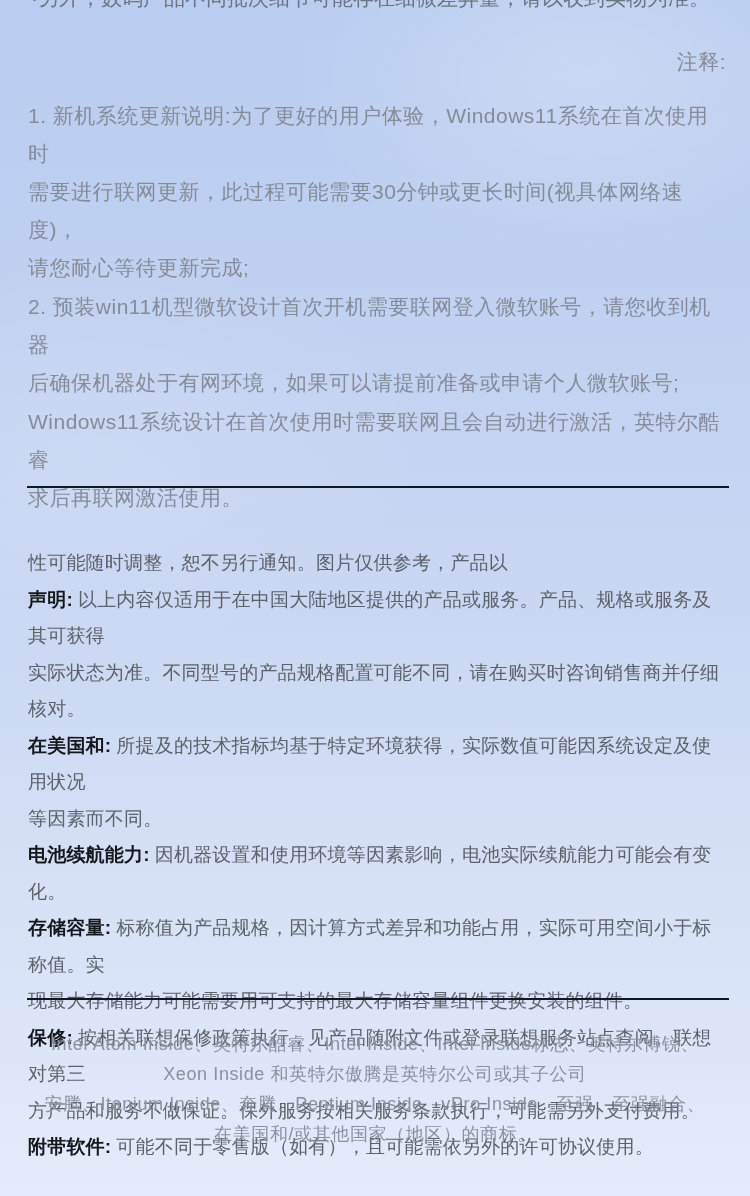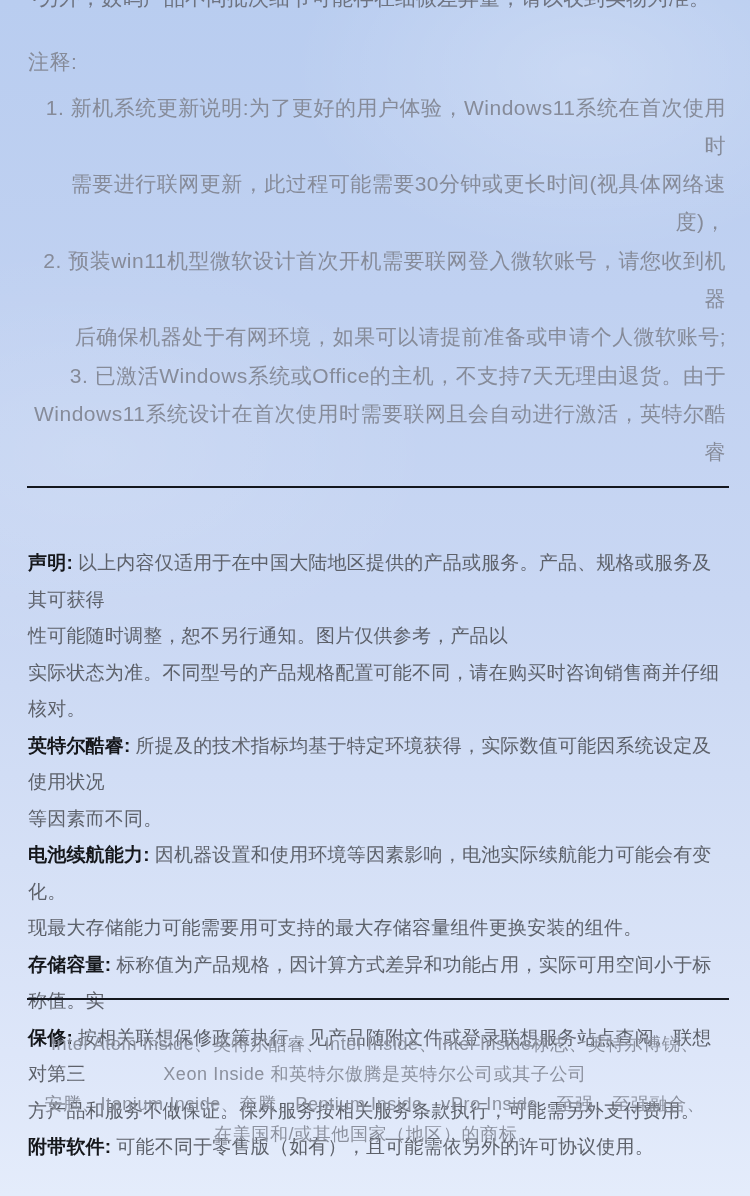--- a/index.html
+++ b/index.html
@@ -22,22 +22,22 @@
     font-size:21px; line-height:24px; color:#6e7380;
     white-space:nowrap; overflow:hidden;
   }
 
   
   .notes {
     position:absolute; top:43px; left:28px; right:24px;
     font-size:21px; line-height:38px; color:#868b99;
     letter-spacing:0.5px;
   }
-  .notes .note-title { margin-bottom:8px; }
-  .notes .note-item { margin-top:1px;text-align:right; }
+  .notes .note-title { margin-bottom:16px;text-align:right; }
+  .notes .note-item { margin-top:1px; }
 
   
   .divider {
     position:absolute; left:27px; right:21px; height:2px;
     background:#14171e;
   }
   .divider-1 { top:486px; }
   .divider-2 { top:998px; }
 
   
@@ -64,55 +64,56 @@
 <div class="page">
 
   <div class="clipped-line">·另外，数码产品不同批次细节可能存在细微差异量，请以收到实物为准。</div>
 
   <section class="notes">
     <div class="note-title">注释:</div>
 
     <div class="note-item">
       <div>1. 新机系统更新说明:为了更好的用户体验，Windows11系统在首次使用时</div>
       <div>需要进行联网更新，此过程可能需要30分钟或更长时间(视具体网络速度)，</div>
+      <div>请您耐心等待更新完成;</div>
     </div>
 
     <div class="note-item">
       <div>2. 预装win11机型微软设计首次开机需要联网登入微软账号，请您收到机器</div>
       <div>后确保机器处于有网环境，如果可以请提前准备或申请个人微软账号;</div>
     </div>
 
     <div class="note-item">
-      <div>3. 已激活Windows系统或Office的主机，不支持7天无理由退货。由于</div>
       <div>Windows11系统设计在首次使用时需要联网且会自动进行激活，英特尔酷睿</div>
+      <div>求后再联网激活使用。</div>
     </div>
   </section>
 
   <div class="divider divider-1"></div>
 
   <section class="legal">
 
     <div class="para">
+      <div>性可能随时调整，恕不另行通知。图片仅供参考，产品以</div>
       <div><span class="label">声明:</span><span>以上内容仅适用于在中国大陆地区提供的产品或服务。产品、规格或服务及其可获得</span></div>
-      <div>性可能随时调整，恕不另行通知。图片仅供参考，产品以</div>
       <div>实际状态为准。不同型号的产品规格配置可能不同，请在购买时咨询销售商并仔细核对。</div>
     </div>
 
     <div class="para">
-      <div><span class="label">英特尔酷睿:</span><span>所提及的技术指标均基于特定环境获得，实际数值可能因系统设定及使用状况</span></div>
+      <div><span class="label">在美国和:</span><span>所提及的技术指标均基于特定环境获得，实际数值可能因系统设定及使用状况</span></div>
       <div>等因素而不同。</div>
     </div>
 
     <div class="para">
       <div><span class="label">电池续航能力:</span><span>因机器设置和使用环境等因素影响，电池实际续航能力可能会有变化。</span></div>
     </div>
 
     <div class="para">
+      <div><span class="label">存储容量:</span><span>标称值为产品规格，因计算方式差异和功能占用，实际可用空间小于标称值。实</span></div>
       <div>现最大存储能力可能需要用可支持的最大存储容量组件更换安装的组件。</div>
-      <div><span class="label">存储容量:</span><span>标称值为产品规格，因计算方式差异和功能占用，实际可用空间小于标称值。实</span></div>
     </div>
 
     <div class="para">
       <div><span class="label">保修:</span><span>按相关联想保修政策执行，见产品随附文件或登录联想服务站点查阅。联想对第三</span></div>
       <div>方产品和服务不做保证。保外服务按相关服务条款执行，可能需另外支付费用。</div>
     </div>
 
     <div class="para">
       <div><span class="label">附带软件:</span><span>可能不同于零售版（如有），且可能需依另外的许可协议使用。</span></div>
     </div>

